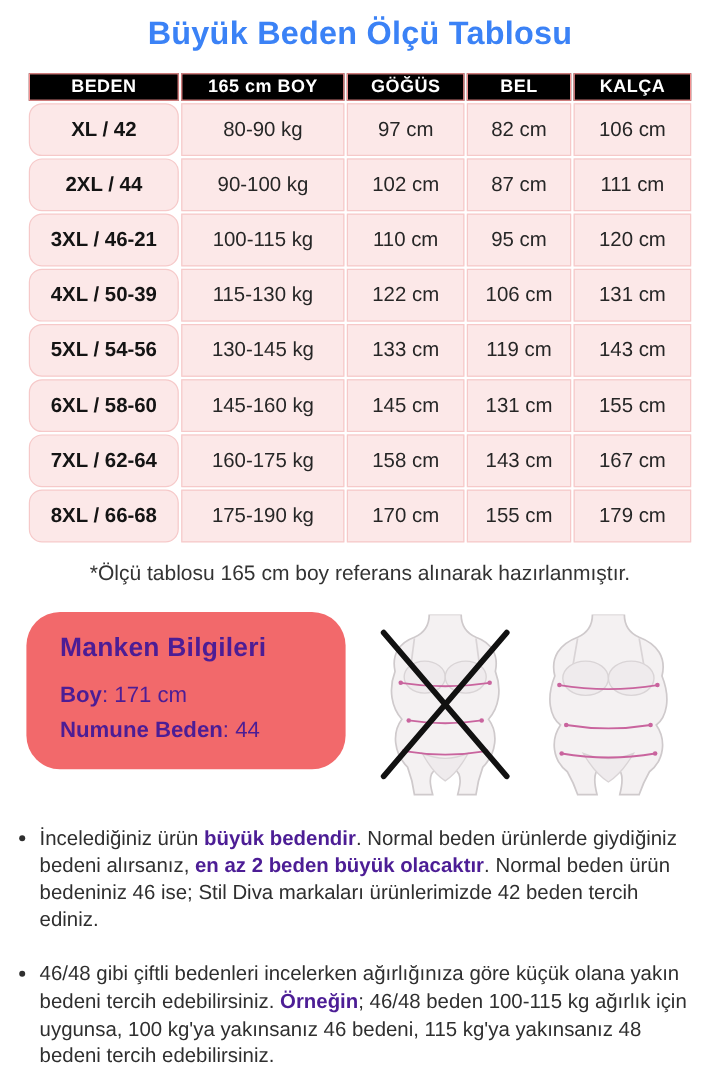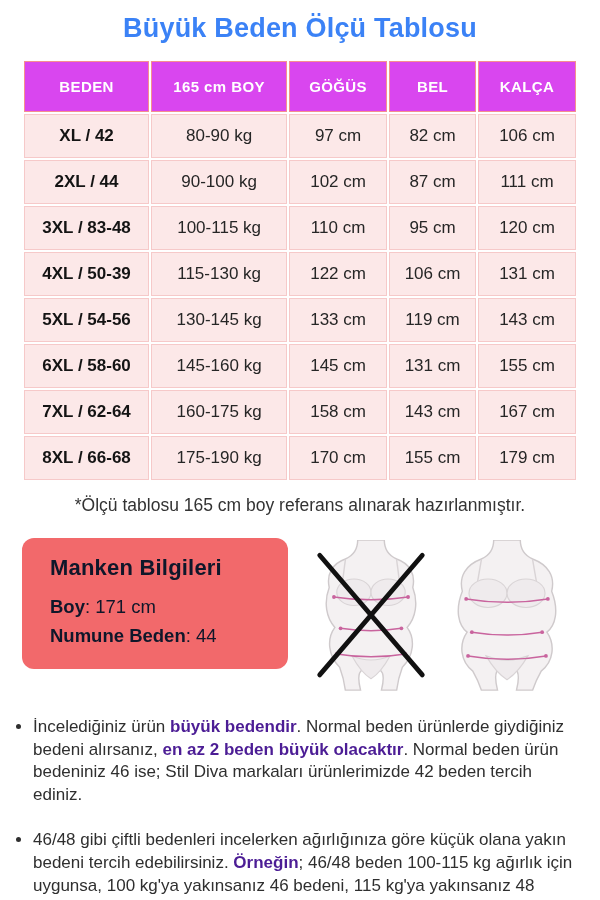--- a/index.html
+++ b/index.html
@@ -18,59 +18,59 @@
     color: #3b82f6;
   }
   .size-table {
     width: 556px;
     margin: 15px auto 0 auto;
     border-collapse: separate;
     border-spacing: 2px;
     table-layout: fixed;
   }
   .size-table th {
-    background: #d946ef;
+    background: #000000;
     color: #ffffff;
     font-size: 15px;
     font-weight: 700;
     letter-spacing: 0.4px;
-    padding: 16px 2px;
+    padding: 2px 2px;
     border: 1px solid #f58f8f;
   }
   .size-table td {
     background: #fce8e8;
     border: 1px solid #f6c9c9;
     text-align: center;
     font-size: 17px;
     padding: 11px 2px;
     color: #262626;
   }
-  .size-table td.col-size { font-weight: 700; color: #141414; }
+  .size-table td.col-size { font-weight: 700; color: #141414; border-radius: 11px; }
   .size-table th:nth-child(1), .size-table td:nth-child(1) { width: 23%; }
   .size-table th:nth-child(2), .size-table td:nth-child(2) { width: 25%; }
   .size-table th:nth-child(3), .size-table td:nth-child(3) { width: 18%; }
   .size-table th:nth-child(4), .size-table td:nth-child(4) { width: 16%; }
   .size-table th:nth-child(5), .size-table td:nth-child(5) { width: 18%; }
   .footnote {
     margin-top: 13px;
     text-align: center;
     font-size: 17.5px;
     color: #333333;
   }
   .info-row {
     display: flex;
     align-items: flex-start;
     margin: 22px 10px 0 22px;
   }
   .model-box {
     width: 266px;
     background: #f2696b;
-    border-radius: 12px;
+    border-radius: 28px;
     padding: 17px 20px 19px 28px;
-    color: #0f172a;
+    color: #4c1d95;
     flex-shrink: 0;
   }
   .model-box h2 {
     font-size: 22px;
     font-weight: 700;
     margin-bottom: 11px;
     letter-spacing: 0.2px;
   }
   .model-line {
     font-size: 18.5px;
@@ -124,21 +124,21 @@
         <td>106 cm</td>
       </tr>
       <tr>
         <td class="col-size">2XL / 44</td>
         <td>90-100 kg</td>
         <td>102 cm</td>
         <td>87 cm</td>
         <td>111 cm</td>
       </tr>
       <tr>
-        <td class="col-size">3XL / 83-48</td>
+        <td class="col-size">3XL / 46-21</td>
         <td>100-115 kg</td>
         <td>110 cm</td>
         <td>95 cm</td>
         <td>120 cm</td>
       </tr>
       <tr>
         <td class="col-size">4XL / 50-39</td>
         <td>115-130 kg</td>
         <td>122 cm</td>
         <td>106 cm</td>

